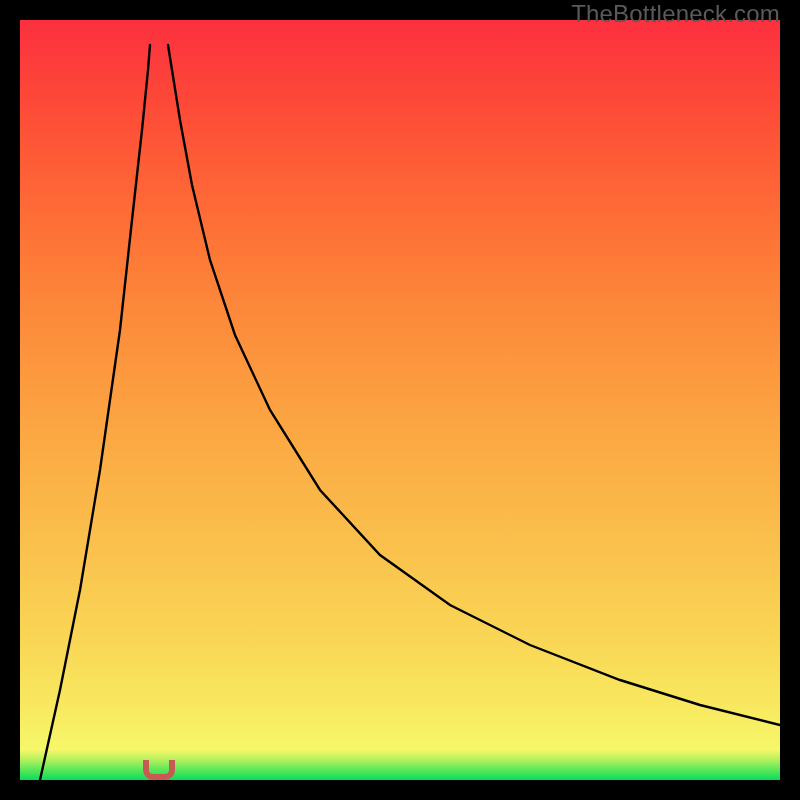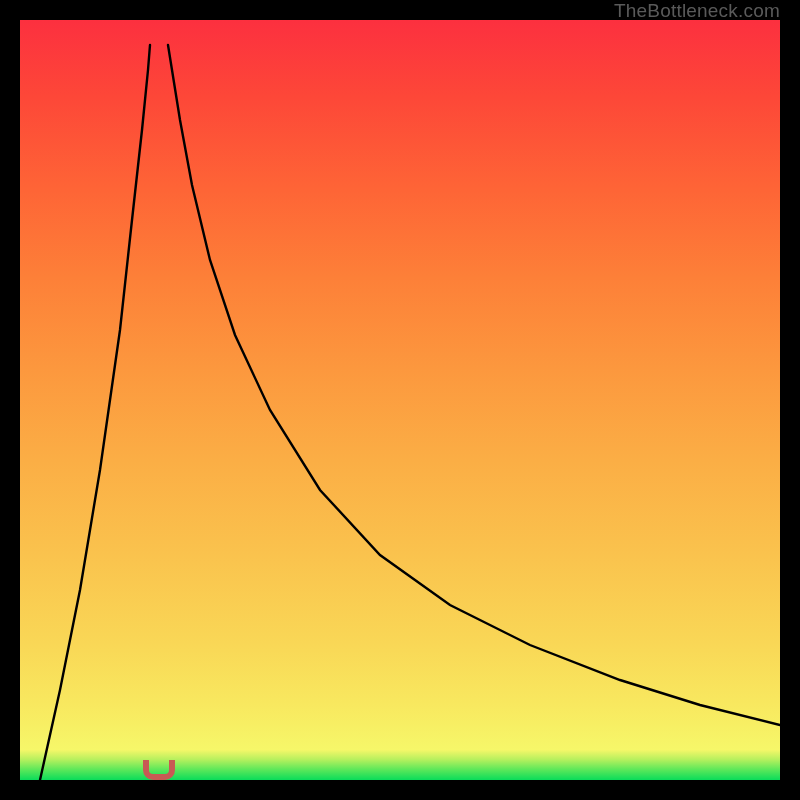--- a/index.html
+++ b/index.html
@@ -65,21 +65,21 @@
     border-bottom-left-radius: 10px;
     border-bottom-right-radius: 10px;
     transform: translate(-50%, 0);
     background: transparent;
   }
   .watermark {
     position: absolute;
     top: 0px;
     right: 20px;
     color: #5a5a5a;
-    font-size: 19px;
+    font-size: 24px;
     font-weight: 500;
     letter-spacing: 0.2px;
     user-select: none;
   }
 </style>
 </head>
 <body>
 
 <div class="frame">
 

